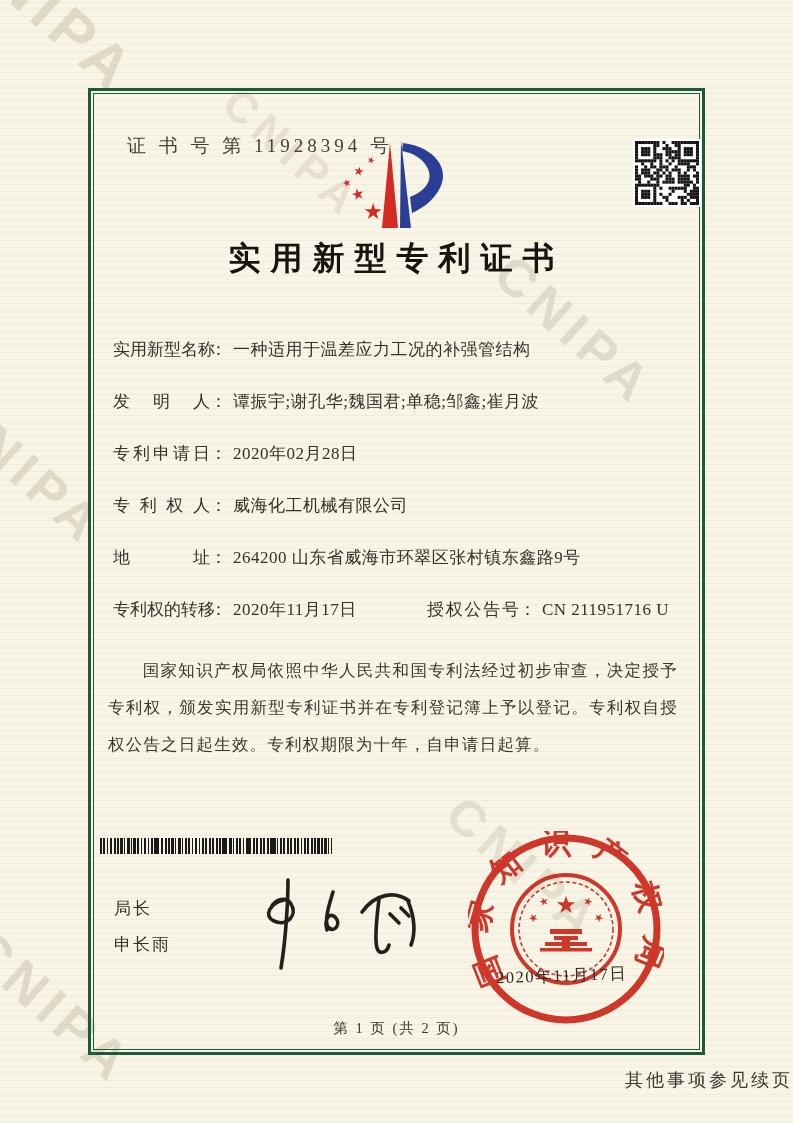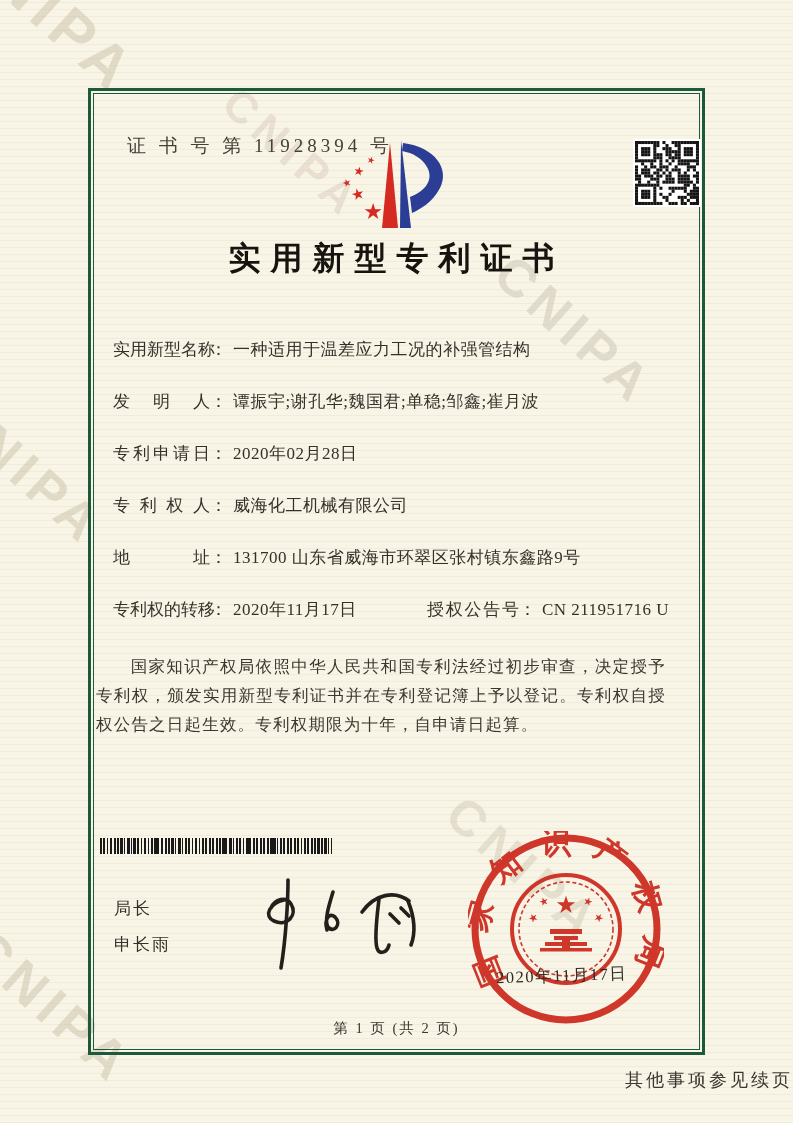--- a/index.html
+++ b/index.html
@@ -32,21 +32,21 @@
          font-size:32px;font-weight:bold;letter-spacing:10px;color:#17140f;}
   
   .fields{position:absolute;left:113px;top:338px;width:575px;font-size:17px;}
   .frow{margin-bottom:29px;white-space:nowrap;}
   .flabel{display:inline-block;width:97px;text-align:justify;text-align-last:justify;vertical-align:bottom;}
   .fcolon{display:inline-block;margin-right:6px;}
   .fval{letter-spacing:.5px;}
   .fpair2{margin-left:54px;}
   .fpair2 .flabel{width:92px;margin-left:16px;}
   
-  .paras{position:absolute;left:96px;top:652px;width:570px;font-size:16.5px;line-height:29px;
+  .paras{position:absolute;left:108px;top:652px;width:570px;font-size:16.5px;line-height:37px;
          text-align:justify;letter-spacing:1.2px;color:#3b372f;}
   .paras p{margin:0;text-indent:2.1em;}
   
   .barcode{position:absolute;left:100px;top:838px;width:232px;height:16px;
     background:
       repeating-linear-gradient(90deg,#191919 0 1.6px,transparent 1.6px 3.4px),
       repeating-linear-gradient(90deg,#191919 0 1px,transparent 1px 7.3px),
       repeating-linear-gradient(90deg,transparent 0 10px,#191919 10px 12px,transparent 12px 23px);
   }
   
@@ -364,21 +364,21 @@
     <div class="frow">
       <span class="flabel">发明人</span><span class="fcolon">：</span><span class="fval">谭振宇;谢孔华;魏国君;单稳;邹鑫;崔月波</span>
     </div>
     <div class="frow">
       <span class="flabel">专利申请日</span><span class="fcolon">：</span><span class="fval">2020年02月28日</span>
     </div>
     <div class="frow">
       <span class="flabel">专利权人</span><span class="fcolon">：</span><span class="fval">威海化工机械有限公司</span>
     </div>
     <div class="frow">
-      <span class="flabel">地址</span><span class="fcolon">：</span><span class="fval">131700 山东省威海市环翠区张村镇东鑫路9号</span>
+      <span class="flabel">地址</span><span class="fcolon">：</span><span class="fval">264200 山东省威海市环翠区张村镇东鑫路9号</span>
     </div>
     <div class="frow">
       <span><span class="flabel">专利权的转移</span><span class="fcolon">：</span><span class="fval">2020年11月17日</span></span><span class="fpair2"><span class="flabel">授权公告号</span><span class="fcolon">：</span><span class="fval">CN 211951716 U</span></span>
     </div>
   </div>
 
   <div class="paras">
     <p>国家知识产权局依照中华人民共和国专利法经过初步审查，决定授予专利权，颁发实用新型专利证书并在专利登记簿上予以登记。专利权自授权公告之日起生效。专利权期限为十年，自申请日起算。</p>
   </div>
 

